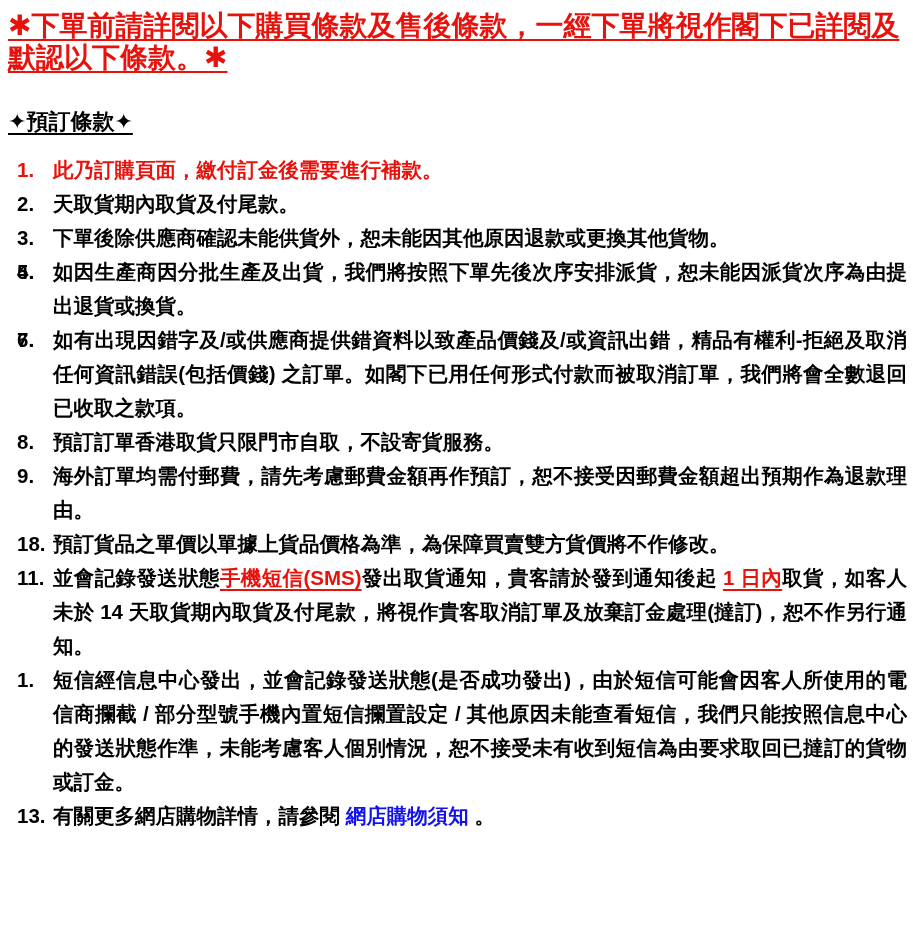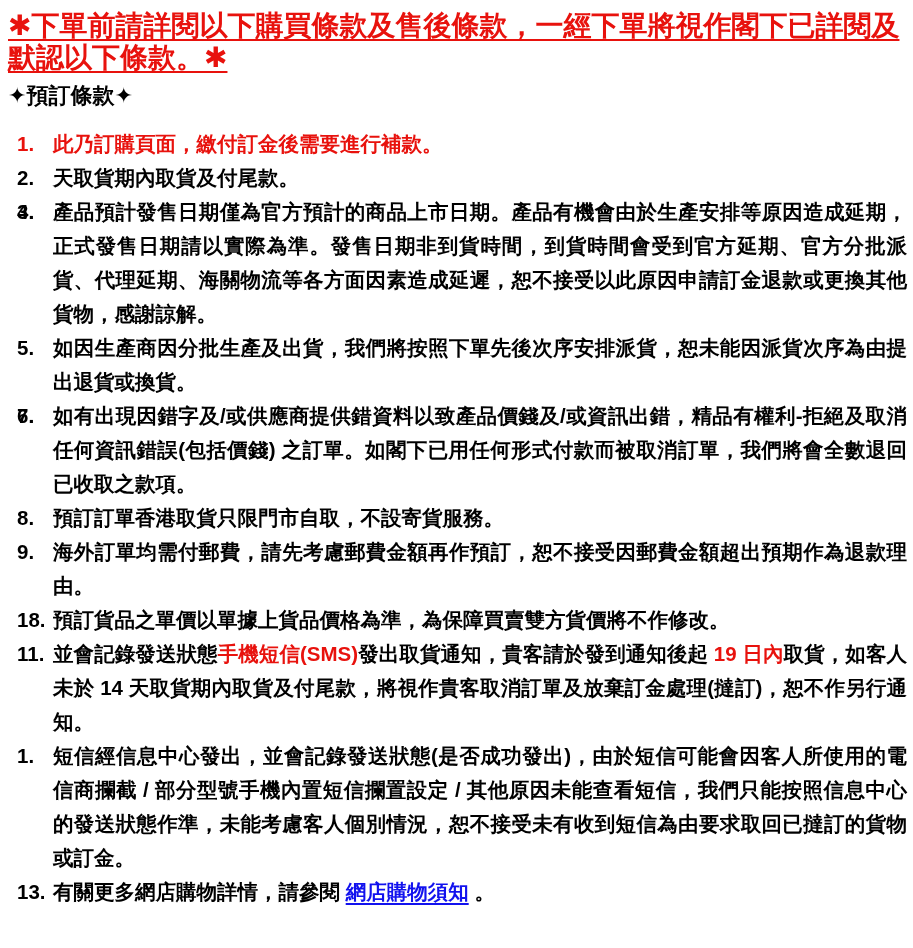--- a/index.html
+++ b/index.html
@@ -25,22 +25,23 @@
     line-height:32px;
     margin:2px 0 0 0;
     color:var(--red);
     text-decoration:underline;
     text-underline-offset:4px;
     font-weight:bold;
   }
   .heading{
     font-size:22px;
     line-height:32px;
-    margin:6px 0 0 0;
+    margin:32px 0 0 0;
     color:var(--ink);
+    text-decoration:underline;
     text-underline-offset:4px;
     font-weight:bold;
   }
   ol.terms{
     list-style:none;
     margin:15px 0 0 0;
     padding:0;
   }
   ol.terms li{
     position:relative;
@@ -55,45 +56,45 @@
     position:absolute;
     left:9px;
     top:0;
   }
   ol.terms li.red-item,
   ol.terms li.red-item .num{
     color:var(--red);
   }
   .seg-red-underline{
     color:var(--red);
+    text-decoration:underline;
     text-underline-offset:4px;
   }
   a.seg-link{
     color:var(--link);
-    text-decoration:underline;
     text-underline-offset:4px;
     cursor:pointer;
   }
 </style>
 </head>
 <body>
 
 <div class="page">
   <h1 class="title">✱下單前請詳閱以下購買條款及售後條款，一經下單將視作閣下已詳閱及默認以下條款。✱</h1>
 
   <h2 class="heading">✦預訂條款✦</h2>
 
   <ol class="terms" id="terms-list">
       <li class="red-item"><span class="num">1.</span><span class="txt"><span>此乃訂購頁面，繳付訂金後需要進行補款。</span></span></li>
       <li><span class="num">2.</span><span class="txt"><span>天取貨期內取貨及付尾款。</span></span></li>
-      <li><span class="num">3.</span></li>
-      <li><span class="num">4.</span><span class="txt"><span>產品預計發售日期僅為官方預計的商品上市日期。產品有機會由於生產安排等原因造成延期，正式發售日期請以實際為準。發售日期非到貨時間，到貨時間會受到官方延期、官方分批派貨、代理延期、海關物流等各方面因素造成延遲，恕不接受以此原因申請訂金退款或更換其他貨物，感謝諒解。</span></span></li>
+      <li><span class="num">3.</span><span class="txt"><span>下單後除供應商確認未能供貨外，恕未能因其他原因退款或更換其他貨物。</span></span></li>
+      <li><span class="num">4.</span></li>
       <li><span class="num">5.</span><span class="txt"><span>如因生產商因分批生產及出貨，我們將按照下單先後次序安排派貨，恕未能因派貨次序為由提出退貨或換貨。</span></span></li>
       <li><span class="num">6.</span></li>
       <li><span class="num">7.</span><span class="txt"><span>如有出現因錯字及/或供應商提供錯資料以致產品價錢及/或資訊出錯，精品有權利-拒絕及取消任何資訊錯誤(包括價錢) 之訂單。如閣下已用任何形式付款而被取消訂單，我們將會全數退回已收取之款項。</span></span></li>
       <li><span class="num">8.</span><span class="txt"><span>預訂訂單香港取貨只限門市自取，不設寄貨服務。</span></span></li>
       <li><span class="num">9.</span><span class="txt"><span>海外訂單均需付郵費，請先考慮郵費金額再作預訂，恕不接受因郵費金額超出預期作為退款理由。</span></span></li>
       <li><span class="num">18.</span><span class="txt"><span>預訂貨品之單價以單據上貨品價格為準，為保障買賣雙方貨價將不作修改。</span></span></li>
-      <li><span class="num">11.</span><span class="txt"><span>並會記錄發送狀態</span><span class="seg-red-underline">手機短信(SMS)</span><span>發出取貨通知，貴客請於發到通知後起 </span><span class="seg-red-underline">19 日內</span><span>取貨，如客人未於 14 天取貨期內取貨及付尾款，將視作貴客取消訂單及放棄訂金處理(撻訂)，恕不作另行通知。</span></span></li>
+      <li><span class="num">11.</span><span class="txt"><span>並會記錄發送狀態</span><span class="seg-red-underline">手機短信(SMS)</span><span>發出取貨通知，貴客請於發到通知後起 </span><span class="seg-red-underline">1 日內</span><span>取貨，如客人未於 14 天取貨期內取貨及付尾款，將視作貴客取消訂單及放棄訂金處理(撻訂)，恕不作另行通知。</span></span></li>
       <li><span class="num">1.</span><span class="txt"><span>短信經信息中心發出，並會記錄發送狀態(是否成功發出)，由於短信可能會因客人所使用的電信商攔截 / 部分型號手機內置短信攔置設定 / 其他原因未能查看短信，我們只能按照信息中心的發送狀態作準，未能考慮客人個別情況，恕不接受未有收到短信為由要求取回已撻訂的貨物或訂金。</span></span></li>
       <li><span class="num">13.</span><span class="txt"><span>有關更多網店購物詳情，請參閱 </span><a class="seg-link">網店購物須知</a><span> 。</span></span></li>
     </ol>
 </div>
 
 </body></html>

